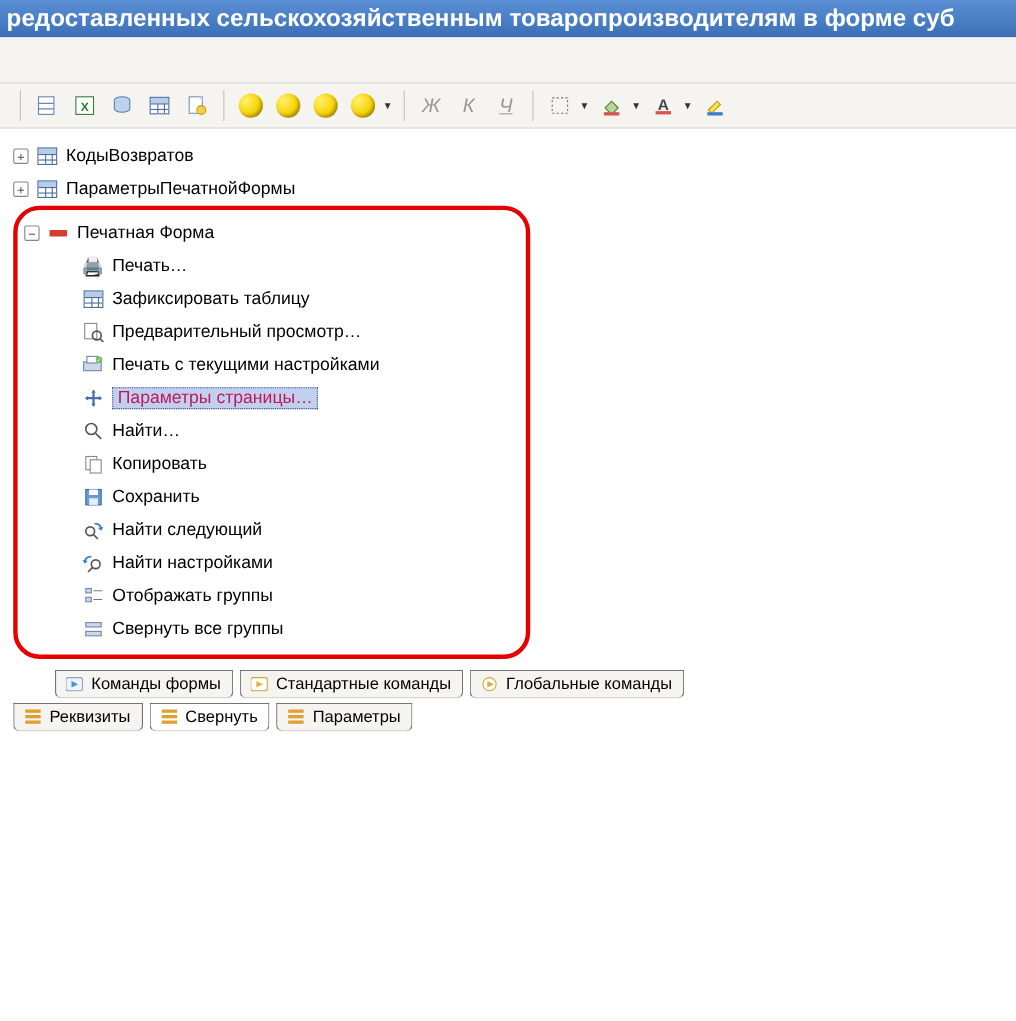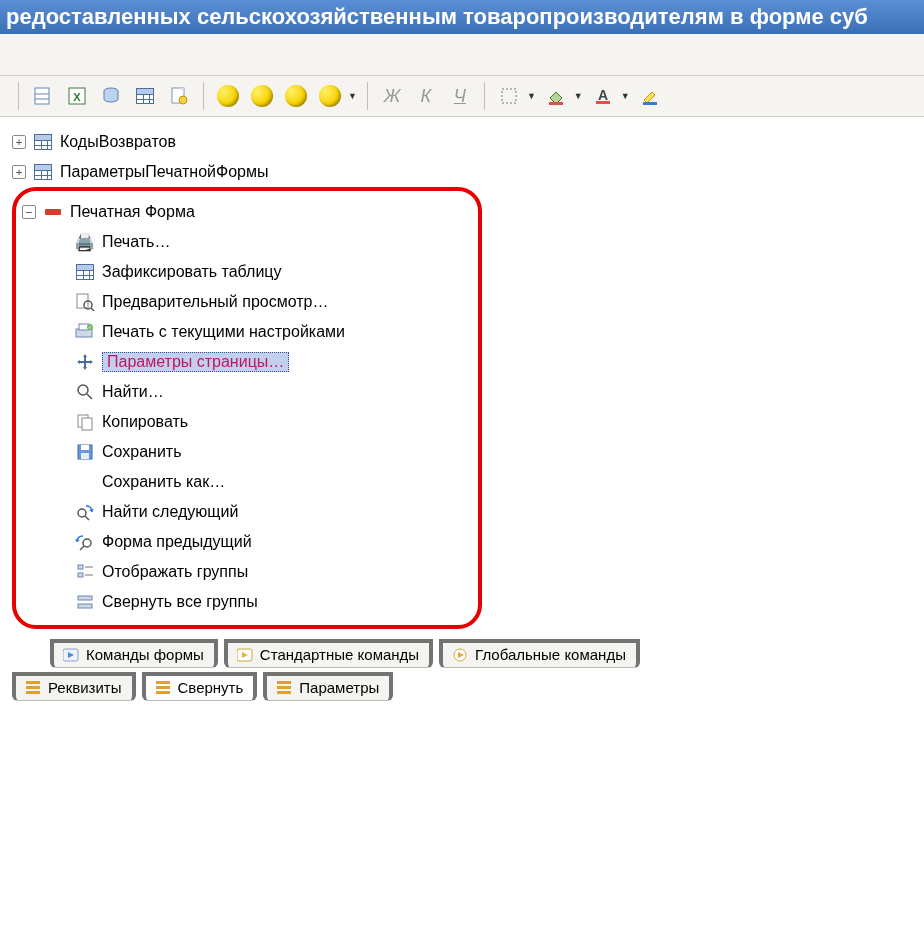--- a/index.html
+++ b/index.html
@@ -128,21 +128,21 @@
   .tabs-row {
     display: flex;
     gap: 6px;
     padding: 4px 0 0 44px;
   }
   .tab {
     display: flex;
     align-items: center;
     gap: 6px;
     background: #f5f4f0;
-    border: 4px solid #737373;
+    border: 1px solid #737373;
     border-bottom: 1px solid #bbb9b0;
     border-radius: 0 0 6px 6px;
     padding: 3px 10px 4px 8px;
     font-size: 15px;
     cursor: pointer;
   }
   .tab .ticon {
     width: 18px; height: 14px; display:flex; align-items:center; justify-content:center;
     font-size: 15px;
   }
@@ -328,44 +328,40 @@
         <span class="node-icon">
           <svg width="18" height="18">
               <rect x="2" y="2" width="14" height="14" fill="#6a99d8" stroke="#3a6aa8"></rect>
               <rect x="5" y="2" width="8" height="5" fill="#fff"></rect>
               <rect x="5" y="10" width="8" height="6" fill="#e6edf7"></rect>
             </svg>
         </span>
         <span>Сохранить</span>
       </div>
       <div class="tree-row indent-2">
-        <span class="node-icon"></span>
-        <span>Сохранить как…</span>
-      </div>
-      <div class="tree-row indent-2">
         <span class="node-icon">
           <svg width="20" height="18">
               <circle cx="7" cy="10" r="4" fill="none" stroke="#555" stroke-width="1.5"></circle>
               <line x1="10" y1="13" x2="14" y2="17" stroke="#555" stroke-width="1.5"></line>
               <path d="M11,3 Q17,3 17,9" fill="none" stroke="#2b7bd8" stroke-width="1.5"></path>
               <polygon points="17,9 14,7 19,6" fill="#2b7bd8"></polygon>
             </svg>
         </span>
         <span>Найти следующий</span>
       </div>
       <div class="tree-row indent-2">
         <span class="node-icon">
           <svg width="20" height="18">
               <circle cx="12" cy="10" r="4" fill="none" stroke="#555" stroke-width="1.5"></circle>
               <line x1="9" y1="13" x2="5" y2="17" stroke="#555" stroke-width="1.5"></line>
               <path d="M8,3 Q2,3 2,9" fill="none" stroke="#2b7bd8" stroke-width="1.5"></path>
               <polygon points="2,9 5,7 0,6" fill="#2b7bd8"></polygon>
             </svg>
         </span>
-        <span>Форма предыдущий</span>
+        <span>Найти настройками</span>
       </div>
       <div class="tree-row indent-2">
         <span class="node-icon">
           <svg width="18" height="18">
               <rect x="2" y="2" width="5" height="4" fill="#cfd8e6" stroke="#6a86b4"></rect>
               <rect x="2" y="10" width="5" height="4" fill="#cfd8e6" stroke="#6a86b4"></rect>
               <line x1="9" y1="4" x2="17" y2="4" stroke="#777"></line>
               <line x1="9" y1="12" x2="17" y2="12" stroke="#777"></line>
             </svg>
         </span>

